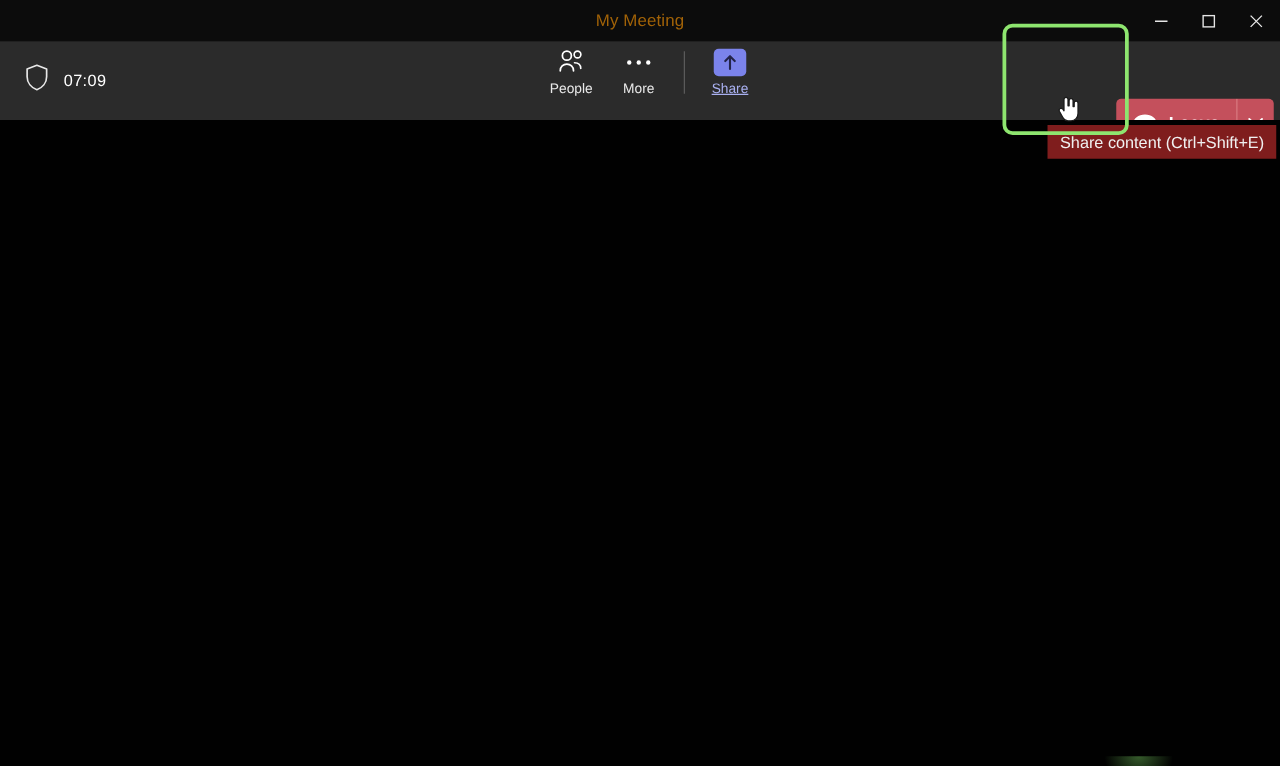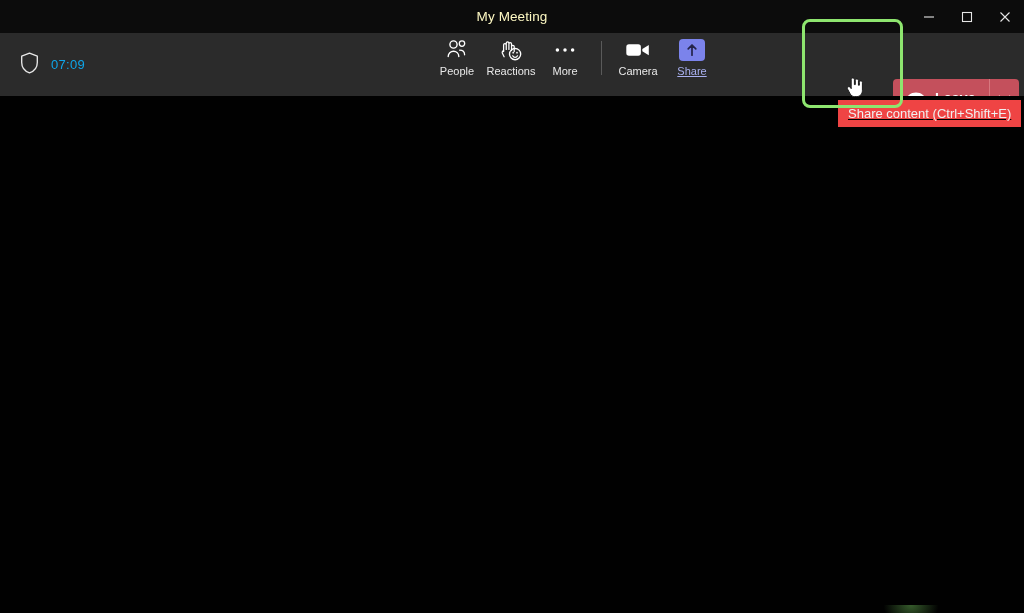--- a/index.html
+++ b/index.html
@@ -18,21 +18,21 @@
 
   
   .titlebar {
     position: absolute; top: 0; left: 0;
     width: 1024px; height: 33px;
     background: #0c0c0c;
     display: flex; align-items: center; justify-content: center;
   }
   .titlebar-title {
     font-size: 13.5px;
-    color: #fef9c3;
+    color: #a16207;
     letter-spacing: 0.1px;
   }
   .win-controls {
     position: absolute; top: 0; right: 0;
     height: 33px;
     display: flex; align-items: stretch;
   }
   .win-btn {
     width: 38px; height: 33px;
     display: flex; align-items: center; justify-content: center;
@@ -48,21 +48,21 @@
     display: flex; align-items: center;
   }
   .toolbar-left {
     display: flex; align-items: center;
     padding-left: 20px;
     gap: 12px;
   }
   .shield-icon { display: block; color: #e8e8e8; }
   .timer {
     font-size: 13px;
-    color: #0ea5e9;
+    color: #ffffff;
     letter-spacing: 0.3px;
   }
 
   .toolbar-center {
     position: absolute;
     left: 430px;
     top: 0;
     height: 49px;
     display: flex; align-items: center;
   }
@@ -143,24 +143,23 @@
     pointer-events: none;
     z-index: 40;
   }
 
   
   .tooltip {
     position: absolute;
     left: 838px; top: 100px;
     height: 27px;
     padding: 0 10px;
-    background: #ef4444;
+    background: #7f1d1d;
     display: flex; align-items: center;
     z-index: 30;
-    text-decoration: underline;
   }
   .tooltip-text {
     font-size: 13px;
     color: #f0f0f0;
     white-space: nowrap;
   }
 
   
   .cursor {
     position: absolute;
@@ -236,57 +235,35 @@
             <circle cx="7.5" cy="5.5" r="3.6" fill="none" stroke="currentColor" stroke-width="1.4"></circle>
             <path d="M2.2 17.6c0-3.2 2.4-5.3 5.3-5.3s5.3 2.1 5.3 5.3" fill="none" stroke="currentColor" stroke-width="1.4" stroke-linecap="round"></path>
             <circle cx="16" cy="4.6" r="2.7" fill="none" stroke="currentColor" stroke-width="1.3"></circle>
             <path d="M13.6 11.2c3 0 5 1.8 5 4.6" fill="none" stroke="currentColor" stroke-width="1.3" stroke-linecap="round"></path>
           </svg>
         </span>
         <span class="tb-label">People</span>
       </div>
 
 
-      <div class="tb-item">
-        <span class="tb-icon">
-          <svg width="24" height="23" viewBox="0 0 24 23">
-            <path d="M4.6 12.6V6.1c0-.8.6-1.4 1.3-1.4.75 0 1.35.6 1.35 1.4v4.3M7.25 10.4V4.3c0-.8.6-1.4 1.35-1.4.7 0 1.3.6 1.3 1.4v6M9.9 10.4V5c0-.8.6-1.4 1.3-1.4.75 0 1.35.6 1.35 1.4v6.6M12.55 11.6V7.6c0-.8.6-1.35 1.3-1.35.75 0 1.35.55 1.35 1.35v5" fill="none" stroke="currentColor" stroke-width="1.25" stroke-linecap="round" stroke-linejoin="round"></path>
-            <path d="M4.6 11.6c-1.2.45-1.7 1.5-1.2 2.6l1.7 3.6" fill="none" stroke="currentColor" stroke-width="1.25" stroke-linecap="round"></path>
-            <circle cx="16.1" cy="15.1" r="5.6" fill="none" stroke="currentColor" stroke-width="1.35"></circle>
-            <circle cx="14.2" cy="13.7" r="0.85" fill="currentColor"></circle>
-            <circle cx="18.0" cy="13.7" r="0.85" fill="currentColor"></circle>
-            <path d="M13.7 16.8c.6 1.1 1.5 1.6 2.4 1.6s1.8-.5 2.4-1.6" fill="none" stroke="currentColor" stroke-width="1.25" stroke-linecap="round"></path>
-          </svg>
-        </span>
-        <span class="tb-label">Reactions</span>
-      </div>
 
 
       <div class="tb-item">
         <span class="tb-icon">
           <svg width="22" height="8" viewBox="0 0 22 8">
             <circle cx="3.4" cy="4" r="1.75" fill="currentColor"></circle>
             <circle cx="11" cy="4" r="1.75" fill="currentColor"></circle>
             <circle cx="18.6" cy="4" r="1.75" fill="currentColor"></circle>
           </svg>
         </span>
         <span class="tb-label">More</span>
       </div>
 
       <div class="divider"></div>
 
-      <div class="tb-item">
-        <span class="tb-icon">
-          <svg width="26" height="18" viewBox="0 0 26 18">
-            <rect x="1.3" y="3.2" width="14.6" height="11.6" rx="2.7" fill="currentColor"></rect>
-            <path d="M17.3 8.0 L23.8 4.0 v10.2 l-6.5-4.0 Z" fill="currentColor"></path>
-          </svg>
-        </span>
-        <span class="tb-label">Camera</span>
-      </div>
 
 
       <div class="tb-item">
         <span class="tb-icon">
           <span class="share-tile">
             <svg width="12" height="14" viewBox="0 0 12 14">
               <path d="M6 12.2V2.4M6 2.0 L2.2 5.8M6 2.0 L9.8 5.8" fill="none" stroke="currentColor" stroke-width="1.7" stroke-linecap="round" stroke-linejoin="round"></path>
             </svg>
           </span>
         </span>

